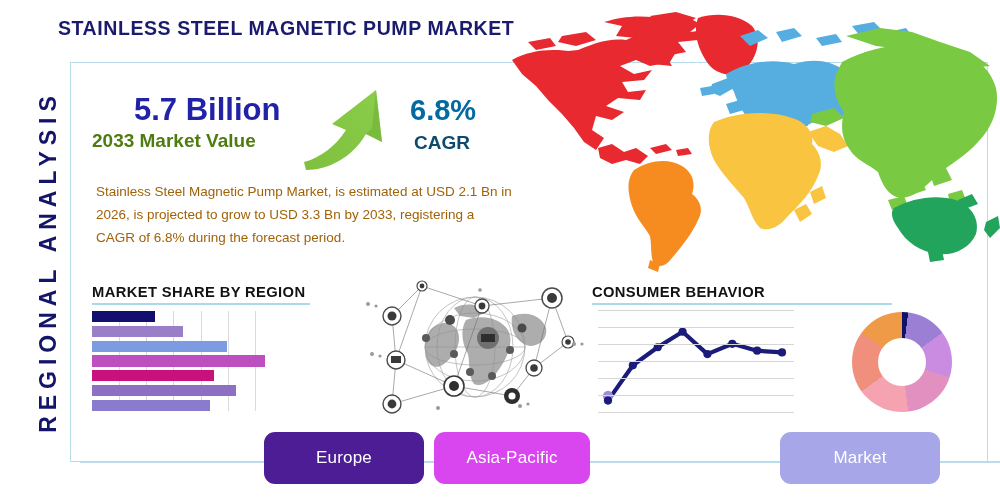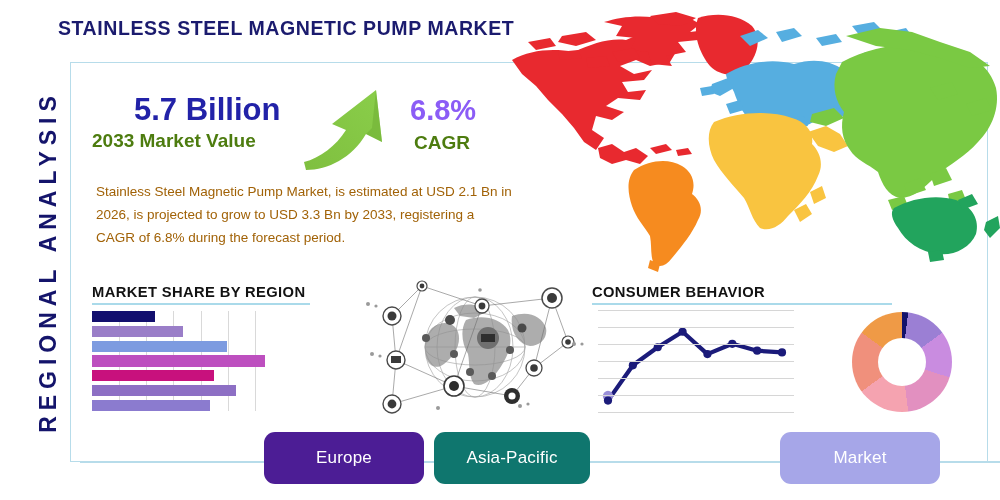--- a/index.html
+++ b/index.html
@@ -92,31 +92,31 @@
     color: #4d7c0f;
     font-family: "Liberation Sans", sans-serif;
     white-space: nowrap;
   }
   .hero-cagr {
     position: absolute;
     left: 318px;
     top: 2px;
     font-size: 29px;
     font-weight: bold;
-    color: #8b5cf6;
+    color: #0369a1;
     font-family: "Liberation Sans", sans-serif;
     white-space: nowrap;
   }
   .hero-cagr-sub {
     position: absolute;
     left: 322px;
     top: 40px;
     font-size: 19px;
     font-weight: bold;
-    color: #4d7c0f;
+    color: #0c4a6e;
     font-family: "Liberation Sans", sans-serif;
     white-space: nowrap;
   }
   .hero-arrow {
     position: absolute;
     left: 210px;
     top: -8px;
     width: 100px;
     height: 88px;
   }
@@ -519,21 +519,21 @@
   <div class="donut-wrap">
     <div class="donut" id="donut" style="background: conic-gradient(rgb(19, 18, 107) 0deg, rgb(19, 18, 107) 7.2deg, rgb(155, 127, 212) 7.2deg, rgb(155, 127, 212) 54deg, rgb(201, 140, 224) 54deg, rgb(201, 140, 224) 108deg, rgb(226, 144, 192) 108deg, rgb(226, 144, 192) 172.8deg, rgb(245, 163, 176) 172.8deg, rgb(245, 163, 176) 234deg, rgb(240, 144, 124) 234deg, rgb(240, 144, 124) 306deg, rgb(239, 154, 70) 306deg, rgb(239, 154, 70) 360deg);"></div>
     <div class="donut-hole"></div>
   </div>
 
   <div class="chip-rail">
     <div class="chip-connector"></div>
       <div class="chip" style="left: 204px; width: 160px; background: #4c1d95;">
         <span>Europe</span>
       </div>
-      <div class="chip" style="left: 374px; width: 156px; background: #0f766e;">
+      <div class="chip" style="left: 374px; width: 156px; background: #d946ef;">
         <span>Asia-Pacific</span>
       </div>
       <div class="chip" style="left: 720px; width: 160px; background: rgb(166, 166, 232);">
         <span>Market</span>
       </div>
     </div>
 
 </div>
 
 </body></html>

